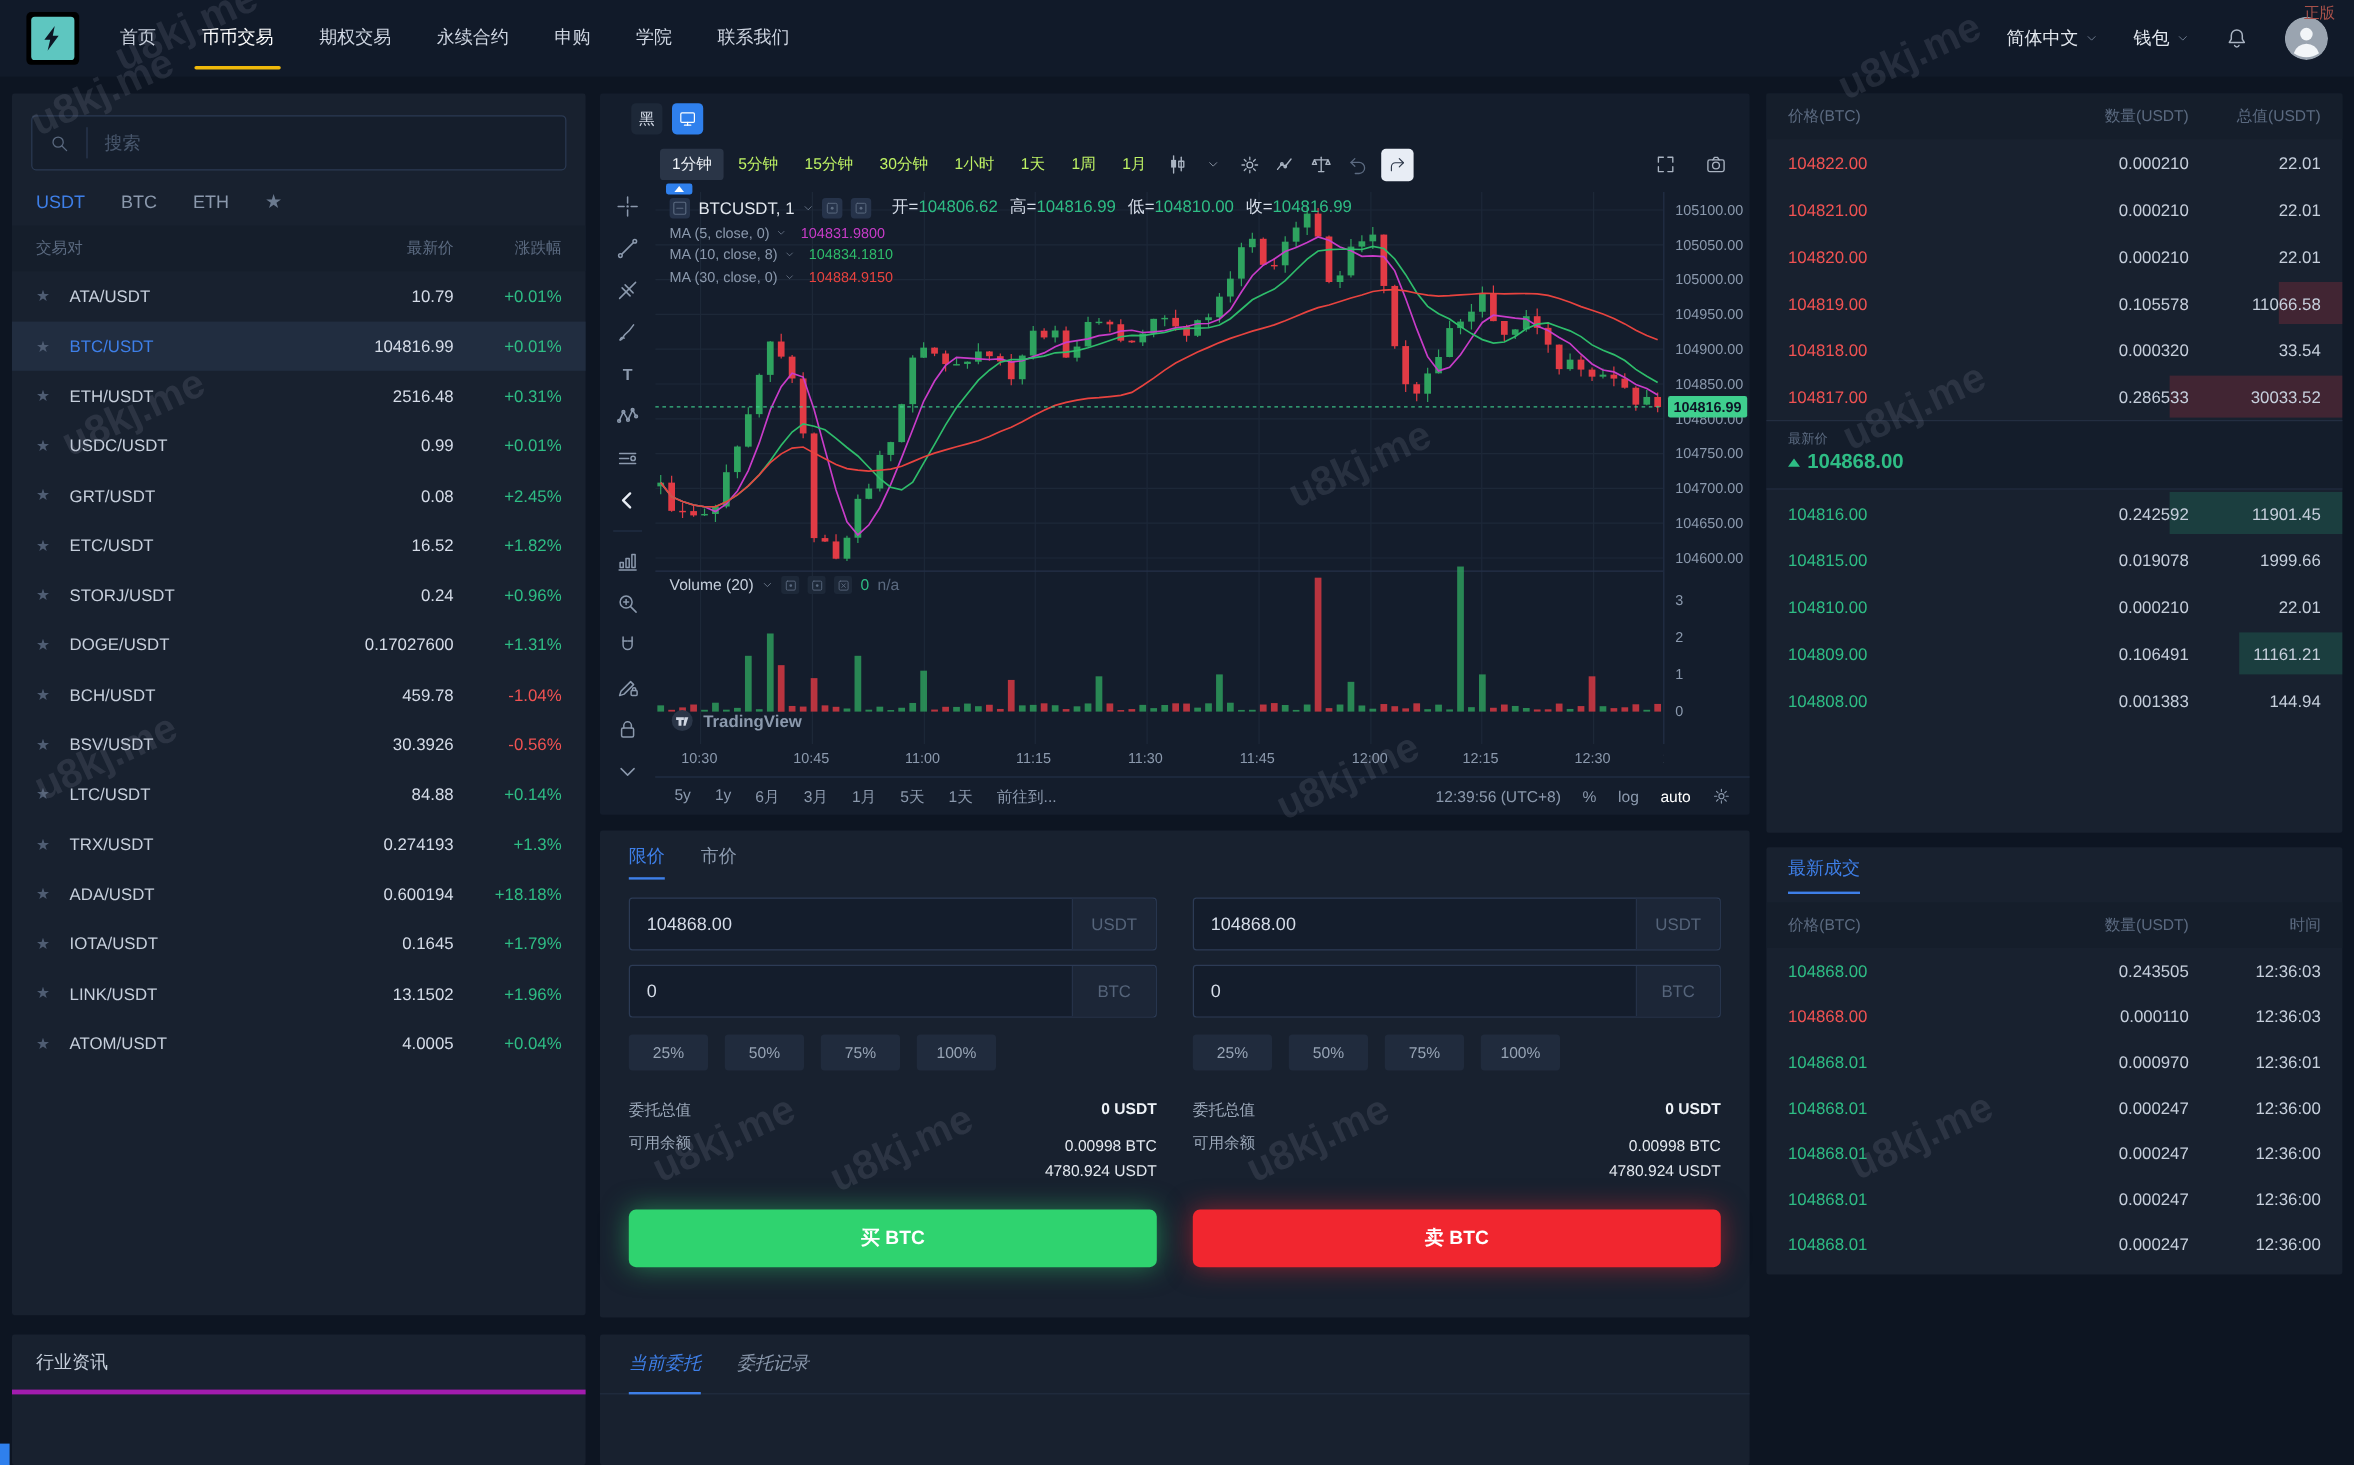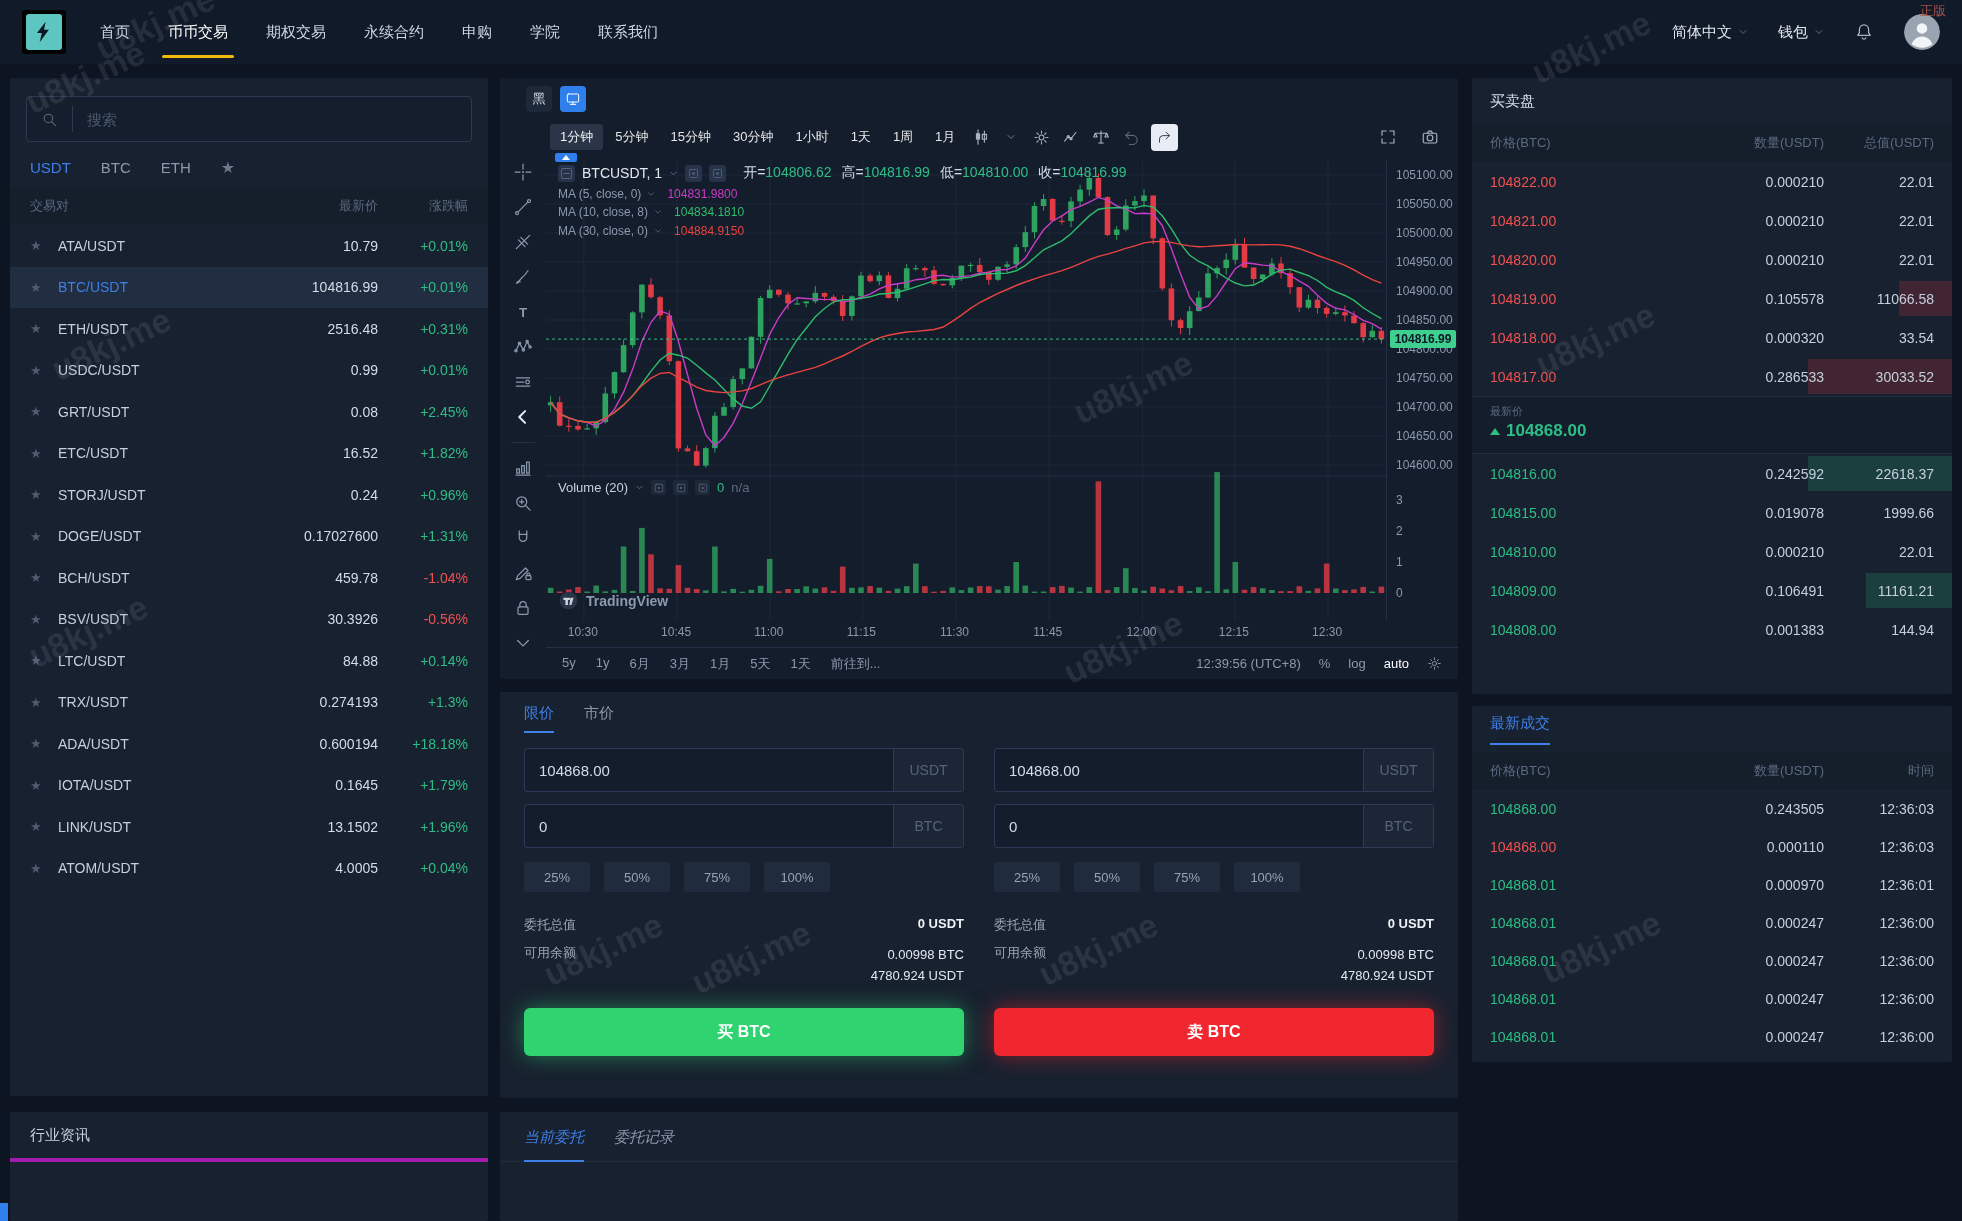--- a/index.html
+++ b/index.html
@@ -56,21 +56,21 @@
   .up{color:#2ebd85;} .down{color:#f05252;}
 
   
   .chartp{left:500px;top:78px;width:958px;height:601px;background:#141d2c;}
   .chart-topbar{position:absolute;left:26px;top:8px;display:flex;gap:8px;z-index:2;}
   .theme-btn{width:26px;height:26px;background:#1d2838;border-radius:4px;color:#d5dce8;font-size:13px;
              display:flex;align-items:center;justify-content:center;cursor:pointer;}
   .mon-btn{width:26px;height:26px;background:#2f80ed;border-radius:4px;color:#fff;
            display:flex;align-items:center;justify-content:center;cursor:pointer;}
   .tv-toolbar{position:absolute;left:50px;top:42px;height:34px;display:flex;align-items:center;gap:2px;z-index:2;}
-  .intv{padding:0 10px;height:26px;line-height:26px;font-size:13px;color:#e5e5e5;cursor:pointer;border-radius:3px;position:relative;}
+  .intv{padding:0 10px;height:26px;line-height:26px;font-size:13px;color:#bef264;cursor:pointer;border-radius:3px;position:relative;}
   .intv.active{background:#2a3547;color:#eef2f7;}
   .intv .marker{position:absolute;left:5px;bottom:-12px;width:22px;height:9px;background:#2f80ed;border-radius:2px;
                 display:flex;align-items:center;justify-content:center;}
   .intv .marker i{width:0;height:0;border-left:4px solid transparent;border-right:4px solid transparent;border-bottom:5px solid #fff;}
   .tb-ic{width:28px;height:26px;display:flex;align-items:center;justify-content:center;color:#aab4c2;cursor:pointer;}
   .tb-ic.dim{color:#5b6a80;}
   .share-btn{width:27px;height:27px;background:#e8edf5;border-radius:4px;color:#2a3547;
              display:flex;align-items:center;justify-content:center;cursor:pointer;margin-left:4px;}
   .tb-right{position:absolute;right:14px;top:46px;display:flex;gap:14px;color:#8b99ad;z-index:2;}
   .vtoolbar{position:absolute;left:0;top:84px;width:46px;display:flex;flex-direction:column;align-items:center;gap:15px;z-index:2;}
@@ -1051,21 +1051,20 @@
     <div class="news-head">行业资讯</div>
   </div>
   <div class="panel botcp">
     <div class="botc-head" id="botTabs">
         <span class="botc-tab active">当前委托</span>
         <span class="botc-tab">委托记录</span>
       </div>
   </div>
 
   <div class="panel obp">
-    <div class="ob-title">买卖盘</div>
     <div class="ob-head">
       <span class="ob-c1">价格(BTC)</span>
       <span class="ob-c2">数量(USDT)</span>
       <span class="ob-c3">总值(USDT)</span>
     </div>
     <div id="askRows">
         <div class="ob-row">
           <div class="depth" style="width: 0%; background: rgba(214, 55, 70, 0.22);"></div>
           <span class="ob-price down">104822.00</span>
           <span class="ob-amt">0.000210</span>
@@ -1107,21 +1106,21 @@
       <div class="last-val">
         <span class="tri-up"></span>
         <span>104868.00</span>
       </div>
     </div>
     <div id="bidRows">
         <div class="ob-row">
           <div class="depth" style="width: 30%; background: rgba(42, 170, 122, 0.22);"></div>
           <span class="ob-price up">104816.00</span>
           <span class="ob-amt">0.242592</span>
-          <span class="ob-tot">22618.37</span>
+          <span class="ob-tot">11901.45</span>
         </div>
         <div class="ob-row">
           <div class="depth" style="width: 0%; background: rgba(42, 170, 122, 0.22);"></div>
           <span class="ob-price up">104815.00</span>
           <span class="ob-amt">0.019078</span>
           <span class="ob-tot">1999.66</span>
         </div>
         <div class="ob-row">
           <div class="depth" style="width: 0%; background: rgba(42, 170, 122, 0.22);"></div>
           <span class="ob-price up">104810.00</span>

